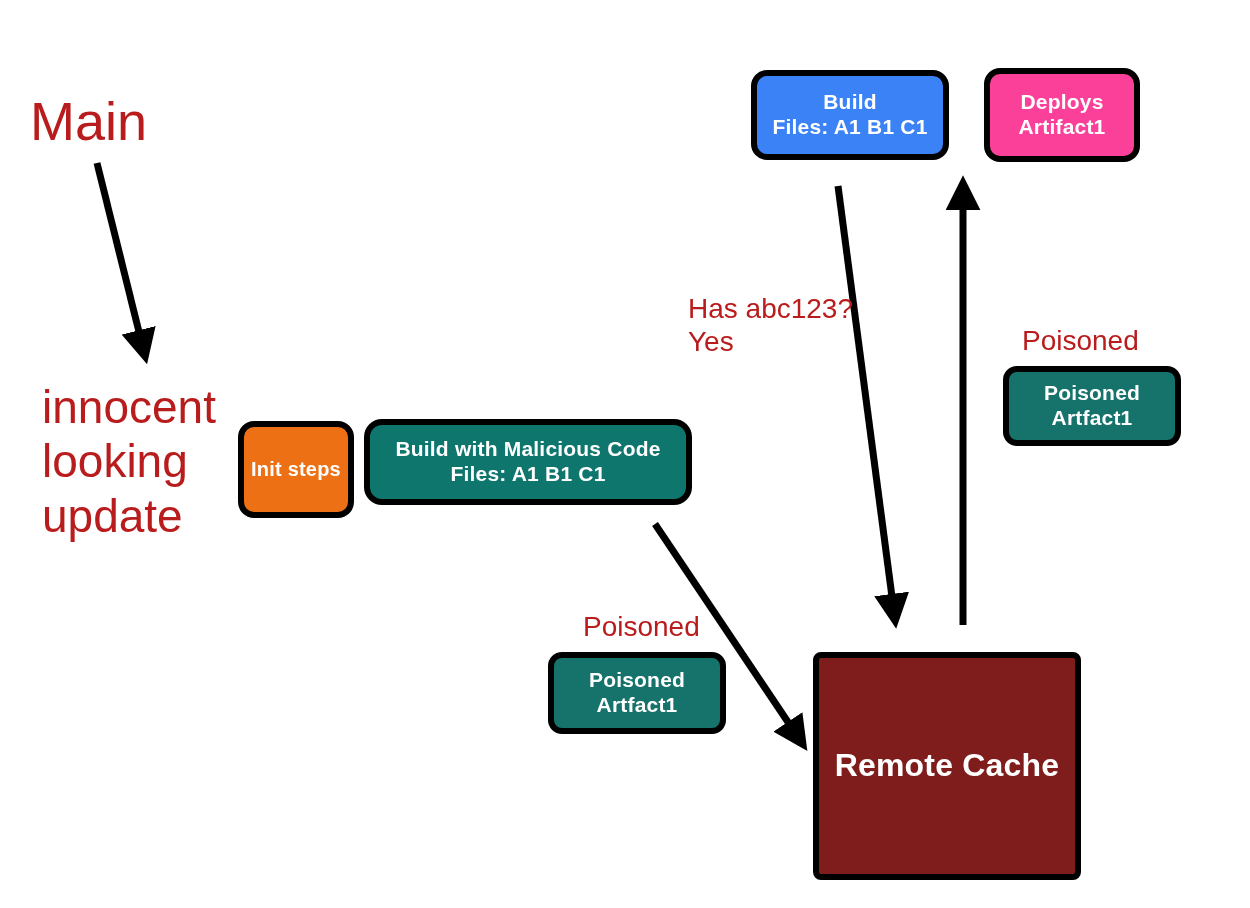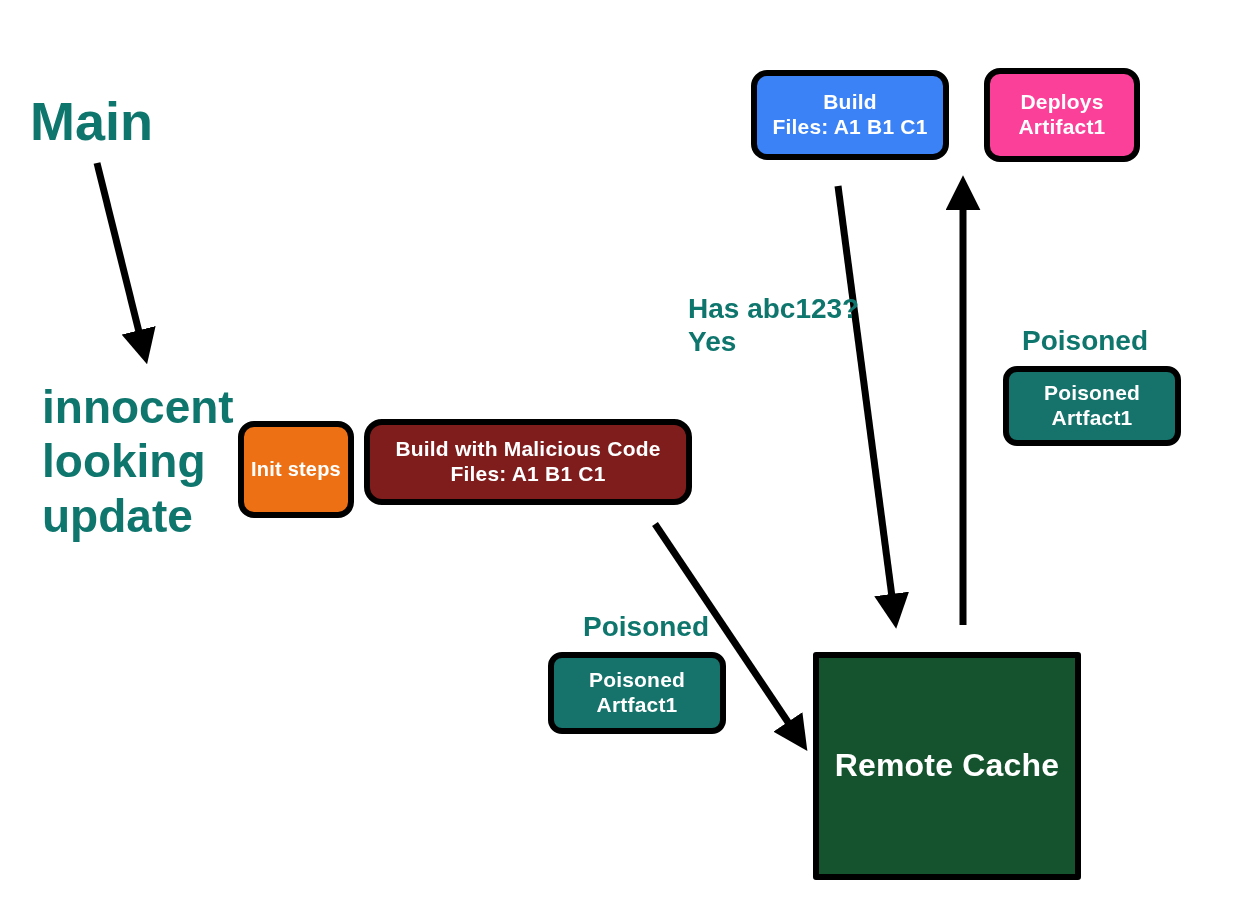--- a/index.html
+++ b/index.html
@@ -57,21 +57,21 @@
 
   
   #node-init-steps {
     left: 238px; top: 421px; width: 116px; height: 97px;
     background: #ED7014;
     font-size: 20px;
     border-radius: 16px;
   }
   #node-build-malicious {
     left: 364px; top: 419px; width: 328px; height: 86px;
-    background: #7f1d1d;
+    background: #0f766e;
     font-size: 21px;
     border-radius: 18px;
   }
 
   
   #node-artifact-upload {
     left: 548px; top: 652px; width: 178px; height: 82px;
     background: #15736B;
     font-size: 21px;
     border-radius: 14px;
@@ -79,31 +79,31 @@
   #node-artifact-download {
     left: 1003px; top: 366px; width: 178px; height: 80px;
     background: #15736B;
     font-size: 21px;
     border-radius: 14px;
   }
 
   
   #node-remote-cache {
     left: 813px; top: 652px; width: 268px; height: 228px;
-    background: #14532d;
+    background: #7f1d1d;
     font-size: 32px;
-    border-radius: 3px;
+    border-radius: 8px;
     justify-content: center;
   }
 
   
   .plain-label {
     position: absolute;
-    color: #0f766e;
-    font-weight: bold;
+    color: #b91c1c;
+    font-weight: normal;
     line-height: 1.18;
     white-space: pre-line;
   }
   #label-main { left: 30px; top: 90px; font-size: 54px; }
   #label-innocent { left: 42px; top: 380px; font-size: 46px; }
   #label-has-abc { left: 659px; top: 292px; font-size: 28px; margin-left: 29px; }
   #label-downloads { left: 1022px; top: 324px; font-size: 28px; }
   #label-uploads { left: 583px; top: 610px; font-size: 28px; }
 
   svg#arrows {

